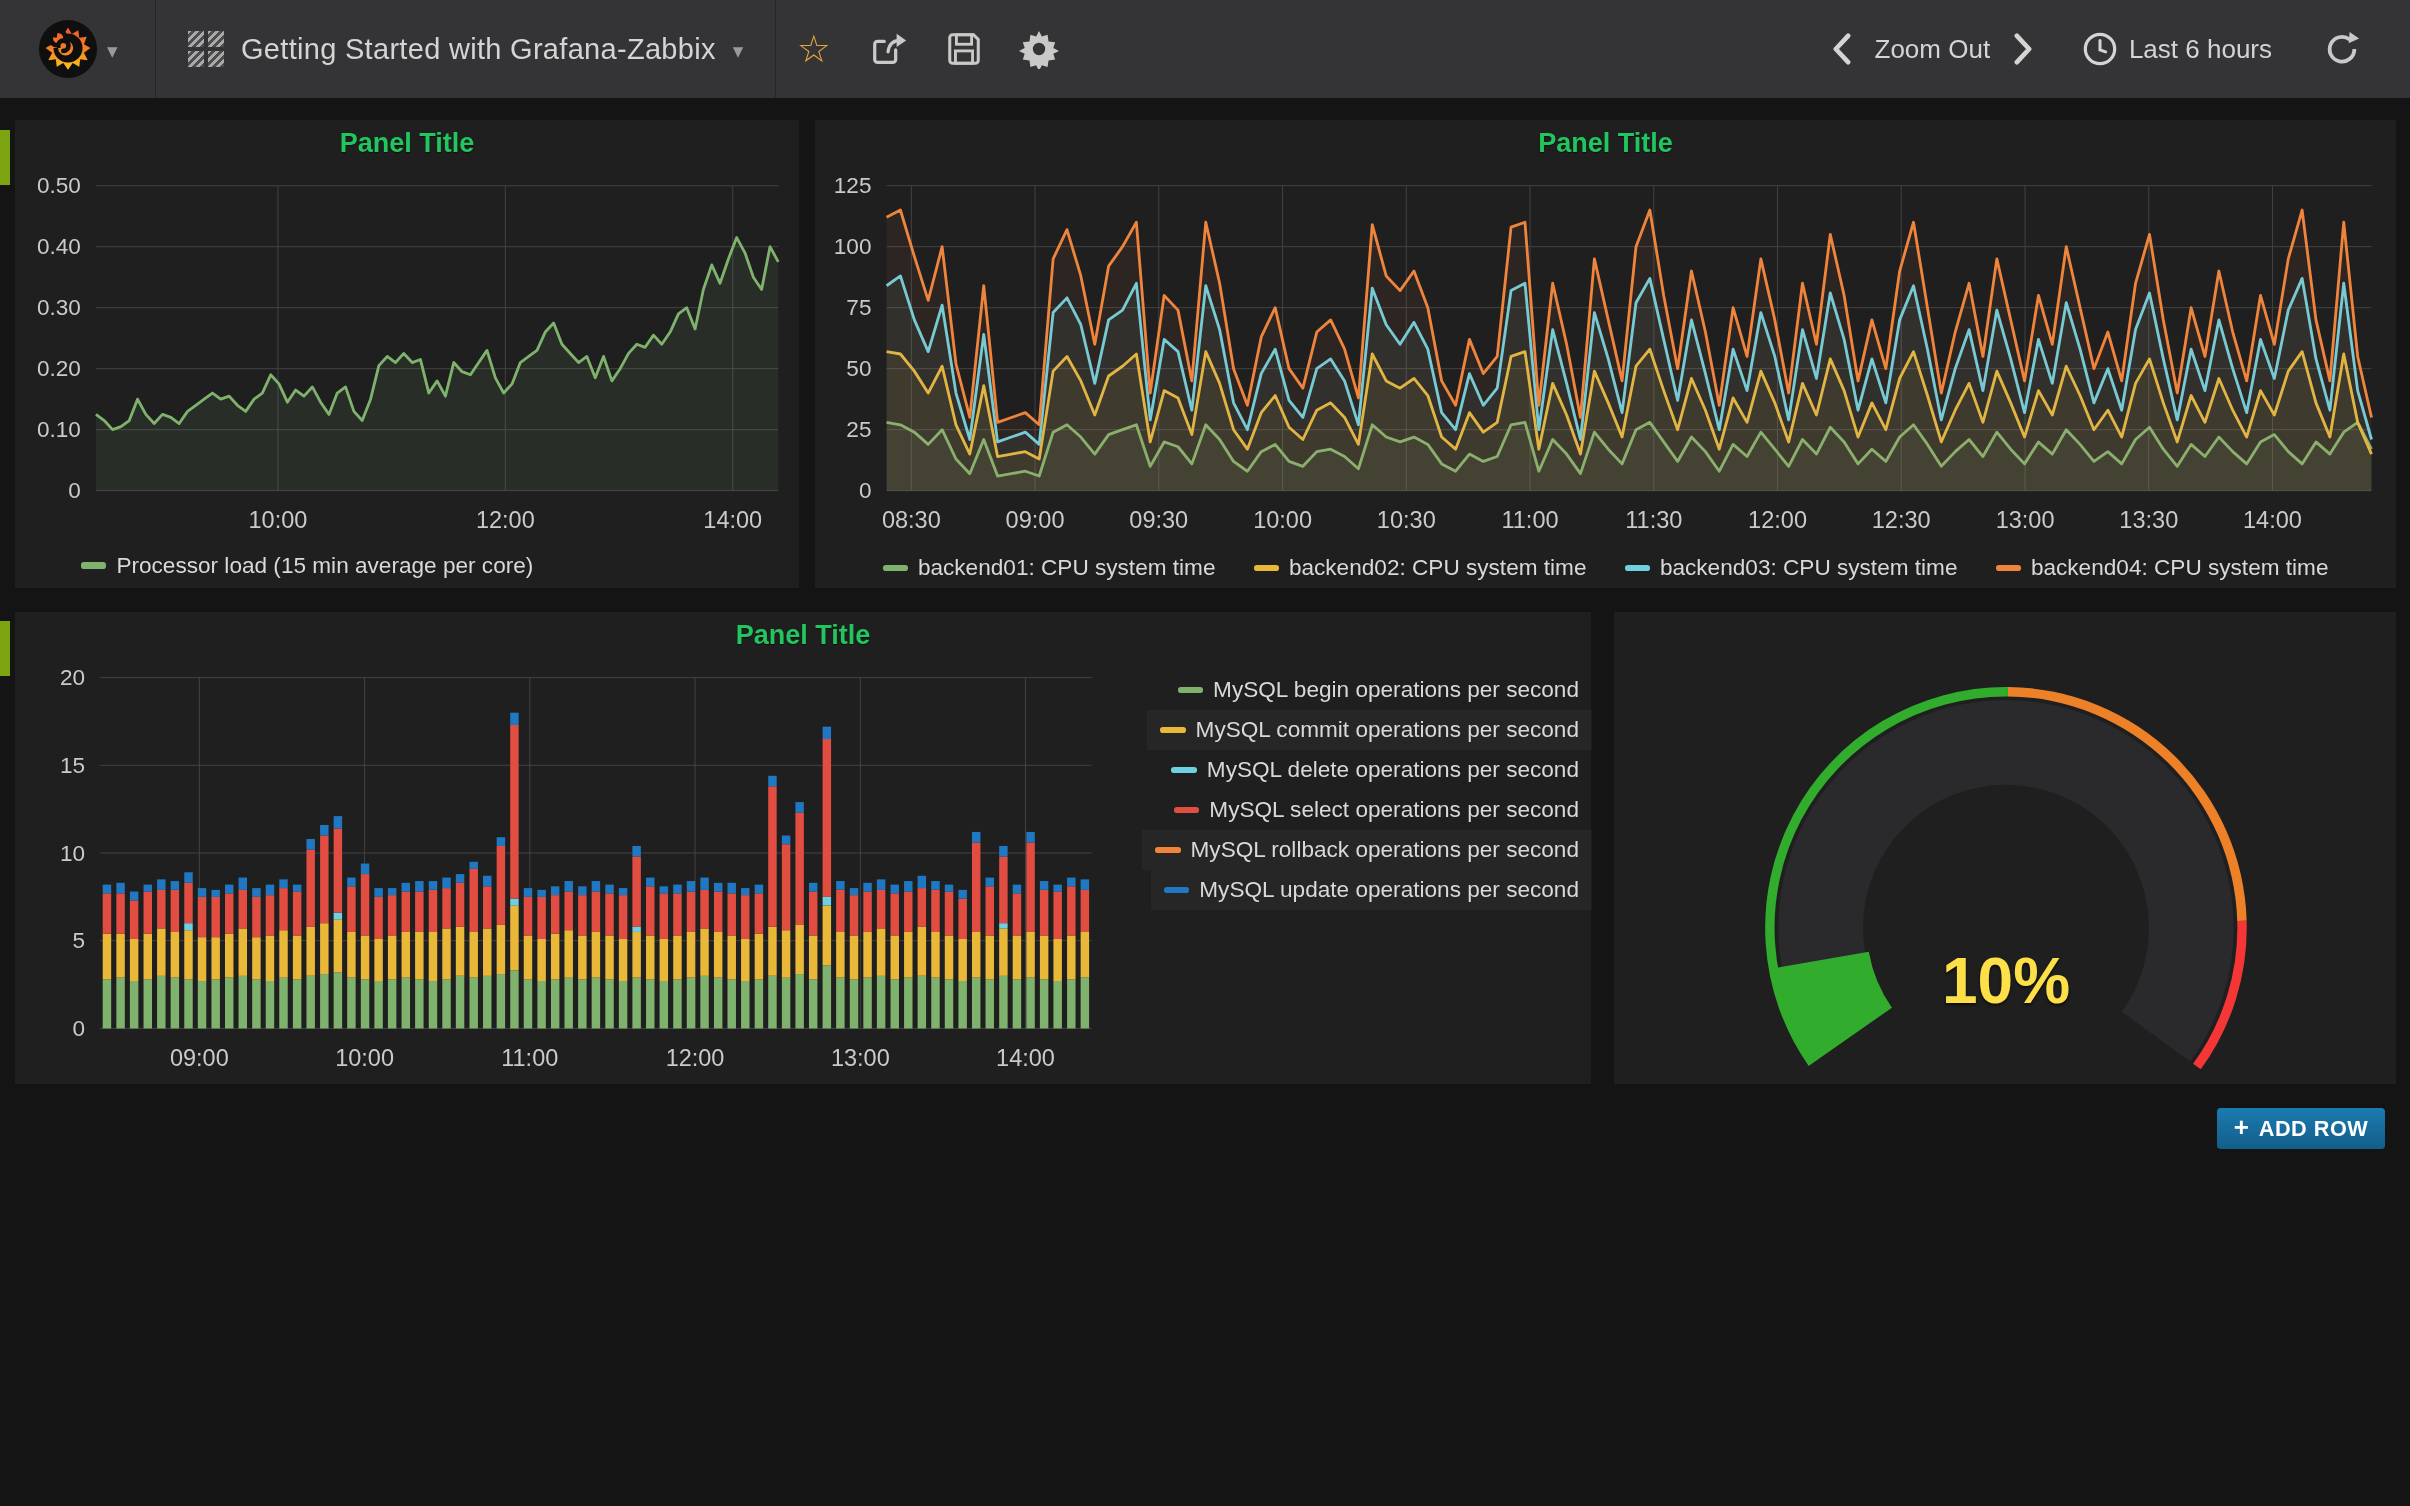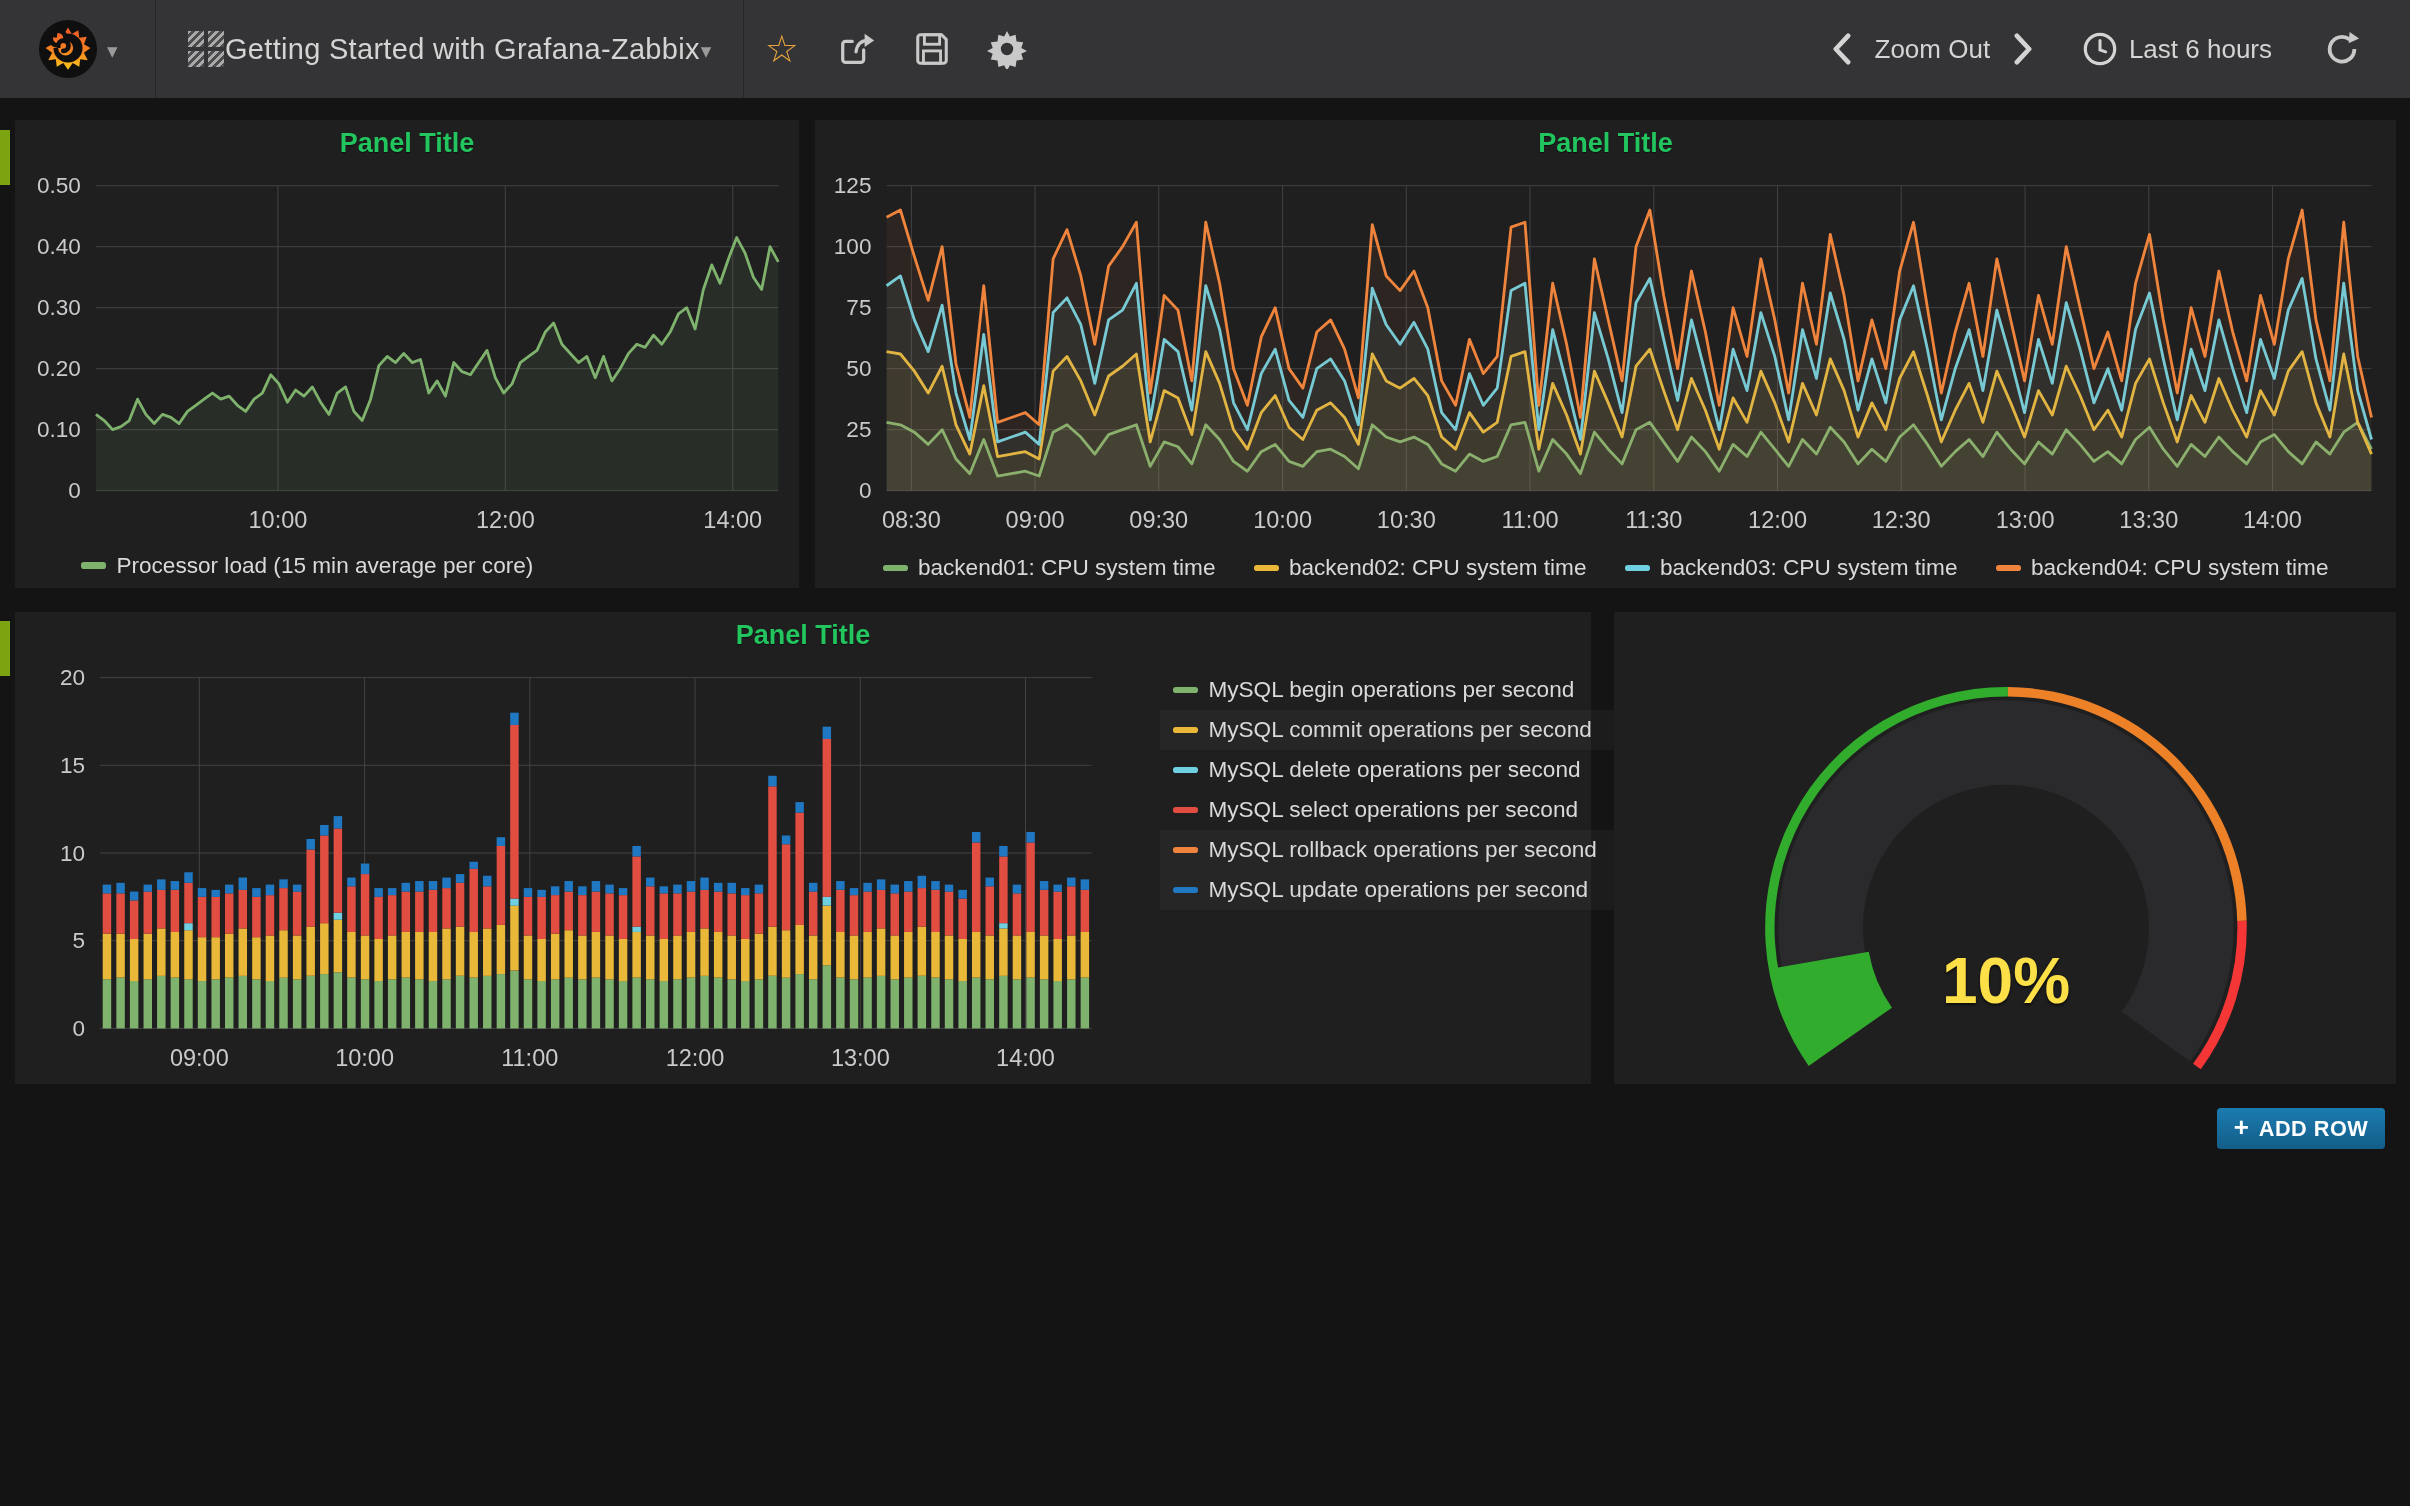--- a/index.html
+++ b/index.html
@@ -2,21 +2,21 @@
 <html style="font-size:15px"><head>
 <meta charset="utf-8">
 <style>
   html,body{margin:0;padding:0;background:#141414;}
   body{width:2411px;height:1507px;position:relative;overflow:hidden;
        font-family:"Liberation Sans","DejaVu Sans",sans-serif;color:#d8d9da;}
 
   
   .navbar{position:absolute;left:0;top:0;width:2411px;height:98px;background:#343436;display:flex;align-items:center;}
   .nav-logo-box{width:155px;height:98px;display:flex;align-items:center;justify-content:center;gap:9.4px;border-right:1.9px solid #262628;}
-  .nav-title-box{display:flex;align-items:center;gap:1px;padding:0 32px;height:98px;border-right:1.9px solid #262628;cursor:pointer;}
+  .nav-title-box{display:flex;align-items:center;gap:17px;padding:0 32px;height:98px;border-right:1.9px solid #262628;cursor:pointer;}
   .nav-title{font-size:29px;color:#d4d4d4;letter-spacing:0.3px;}
   .caret{font-size:21px;color:#9a9a9a;transform:translateY(1.9px);}
   .grid-icon{width:36px;height:36px;display:grid;grid-template-columns:16px 16px;grid-template-rows:16px 16px;gap:3.8px;}
   .grid-icon div{background:repeating-linear-gradient(135deg,#a9a9a9 0 2.4px,#4c4c4e 2.4px 5.6px);}
   .nav-iconbtn{width:75px;height:98px;display:flex;align-items:center;justify-content:center;cursor:pointer;}
   .nav-right{margin-left:auto;display:flex;align-items:center;gap:13px;padding-right:50px;text-align:center;}
   .nav-right .lbl{font-size:26px;color:#d4d4d4;}
   .nav-chev{width:41px;height:56px;display:flex;align-items:center;justify-content:center;cursor:pointer;}
   .nav-time{display:flex;align-items:center;gap:11.3px;margin-left:24.5px;cursor:pointer;}
   .nav-refresh{margin-left:38px;cursor:pointer;display:flex;align-items:center;}
@@ -547,21 +547,21 @@
       <rect x="1103.4" y="244.1" width="9.0" height="7.5" fill="#1F78C1"></rect>
       <rect x="1117.9" y="344.8" width="9.0" height="52.2" fill="#7EB26D"></rect>
       <rect x="1117.9" y="298.2" width="9.0" height="46.6" fill="#EAB839"></rect>
       <rect x="1117.9" y="245.9" width="9.0" height="52.2" fill="#E24D42"></rect>
       <rect x="1117.9" y="236.6" width="9.0" height="9.3" fill="#1F78C1"></rect>
       <rect x="1132.3" y="342.9" width="9.0" height="54.1" fill="#7EB26D"></rect>
       <rect x="1132.3" y="294.4" width="9.0" height="48.5" fill="#EAB839"></rect>
       <rect x="1132.3" y="249.7" width="9.0" height="44.8" fill="#E24D42"></rect>
       <rect x="1132.3" y="238.5" width="9.0" height="11.2" fill="#1F78C1"></rect>
     </svg>
-    <div class="legend-v" style="left: 1145px; top: 58px; width: 460px;">
+    <div class="legend-v" style="left: 1117px; top: 58px; width: 460px; align-items: flex-end;">
       <div class="legend-item">
         <span class="legend-swatch" style="background: rgb(126, 178, 109);"></span>
         <span>MySQL begin operations per second</span>
       </div>
       <div class="legend-item stripe">
         <span class="legend-swatch" style="background: rgb(234, 184, 57);"></span>
         <span>MySQL commit operations per second</span>
       </div>
       <div class="legend-item">
         <span class="legend-swatch" style="background: rgb(110, 208, 224);"></span>

